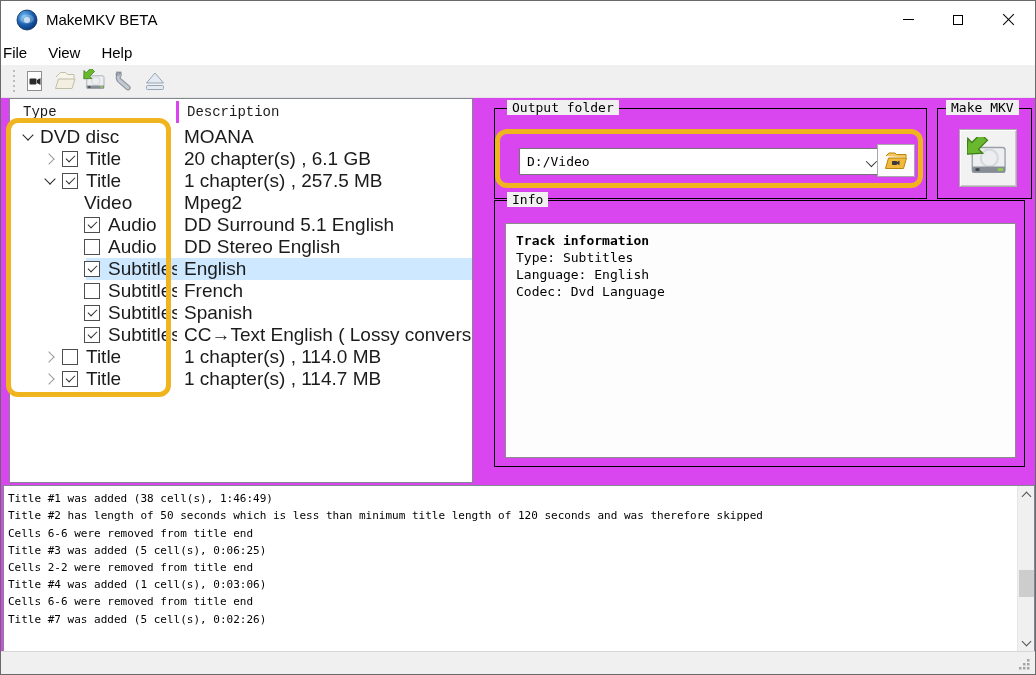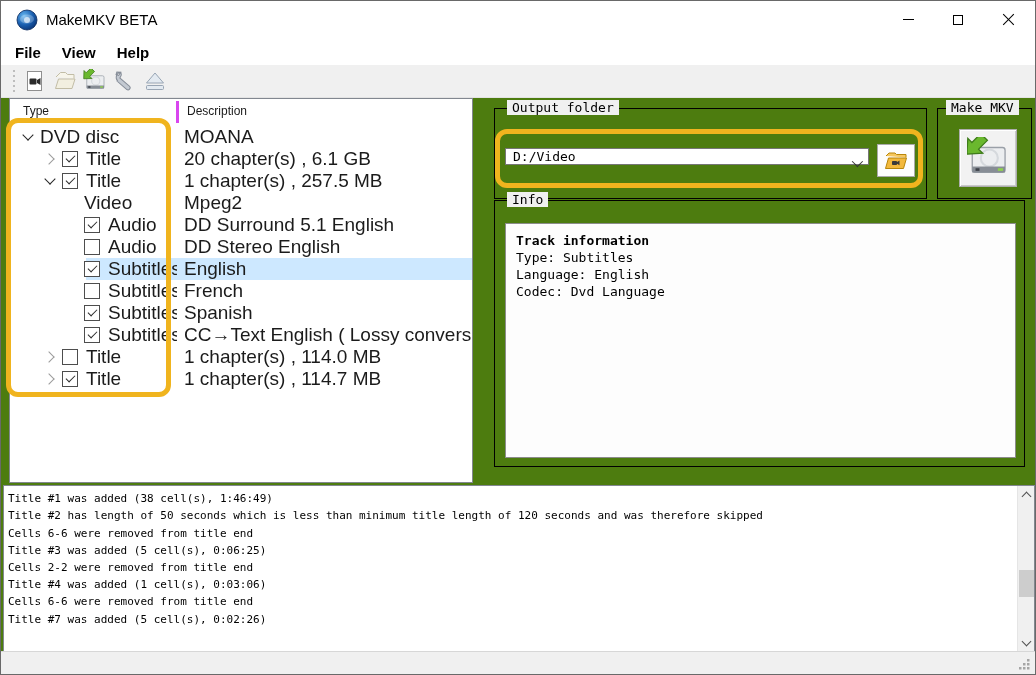--- a/index.html
+++ b/index.html
@@ -1,45 +1,45 @@
 <!DOCTYPE html>
 <html style="--annot: #F0B41E; --sel: #CDE8FF;"><head>
 <meta charset="utf-8">
 <style>
   * { margin:0; padding:0; box-sizing:border-box; }
   html,body { width:1036px; height:675px; background:#f0f0f0; font-family:"Liberation Sans",sans-serif; overflow:hidden; }
-  .window { position:relative; width:1036px; height:675px; border:1px solid #696969; background:#4d7c0f; }
+  .window { position:relative; width:1036px; height:675px; border:1px solid #696969; background:#d946ef; }
 
   
   .titlebar { position:absolute; left:0; top:0; width:100%; height:38px; background:#ffffff; }
   .app-icon { position:absolute; left:15px; top:8px; width:22px; height:22px; }
   .title-text { position:absolute; left:45px; top:10px; font-size:15px; color:#000; }
   .winbtn { position:absolute; top:0; width:46px; height:37px; display:flex; align-items:center; justify-content:center; }
   .btn-min { right:104px; } .btn-max { right:54px; } .btn-close { right:4px; }
   .glyph-min { width:11px; height:0; border-top:1px solid #000; }
   .glyph-max { width:10px; height:10px; border:1px solid #000; }
   .glyph-close { position:relative; width:13px; height:13px; }
   .glyph-close i { position:absolute; left:-1px; top:6px; width:15px; height:1px; background:#000; display:block; }
   .glyph-close i:first-child { transform:rotate(45deg); }
   .glyph-close i:last-child { transform:rotate(-45deg); }
 
   
-  .menubar { position:absolute; left:0; top:38px; width:100%; height:26px; background:#ffffff; display:flex; align-items:center; padding-left:12px; gap:17px;font-weight:bold; }
+  .menubar { position:absolute; left:0; top:38px; width:100%; height:26px; background:#ffffff; display:flex; align-items:center; gap:17px; }
   .menu-item { font-size:15px; color:#000; padding:2px 2px; }
 
   
   .toolbar { position:absolute; left:0; top:64px; width:100%; height:33px; background:#f0f0f0; border-bottom:1px solid #e3e3e3; display:flex; align-items:center; }
   .tb-grip { width:5px; height:22px; margin-left:10px; margin-right:4px;
     background-image:repeating-linear-gradient(#bdbdbd 0 2px, transparent 2px 5px); background-size:2px 100%; background-repeat:no-repeat; background-position:center; }
   .tb-btn { width:29px; height:28px; display:flex; align-items:center; justify-content:center; margin-right:1px; }
   .tb-btn svg { width:24px; height:24px; }
 
   
   .tree-panel { position:absolute; left:8px; top:97px; width:464px; height:385px; background:#ffffff; border:1px solid #828790; }
-  .tree-header { position:relative; height:27px; font-size:12px; color:#1b1b1b; }
+  .tree-header { position:relative; height:27px; font-size:14px; color:#1b1b1b;font-family:Liberation Mono, monospace; }
   .th-type { position:absolute; left:13px; top:5px; }
   .th-desc { position:absolute; left:166px; top:5px; border-left:3px solid #d946ef; padding-left:8px; height:22px; top:2px; padding-top:3px; }
   .tree-body { position:relative; }
   .trow { position:relative; height:22px; display:flex; font-size:19px; color:#1b1b1b; }
   .trow.selected { background:linear-gradient(to right, transparent 76px, var(--sel) 76px); }
   .tcell.type { width:167px; display:flex; align-items:center; overflow:hidden; flex:none; }
   .tcell.desc { flex:1; padding-left:7px; display:flex; align-items:center; white-space:nowrap; overflow:hidden; }
   .trow .type.lv0 { padding-left:8px; } .trow .type.lv1 { padding-left:30px; } .trow .type.lv2 { padding-left:52px; }
   .expander { width:22px; height:22px; position:relative; flex:none; display:inline-block; }
   .expander.expanded::after, .expander.collapsed::after { content:""; position:absolute; width:7px; height:7px; border-right:1.6px solid; border-bottom:1.6px solid; }
@@ -50,21 +50,21 @@
   .tlabel { white-space:nowrap; }
 
   
   .groupbox { position:absolute; border:1px solid #000000;text-decoration:underline; }
   .gb-output { left:493px; top:107px; width:433px; height:91px; }
   .gb-make { left:936px; top:107px; width:95px; height:91px; }
   .gb-info { left:493px; top:199px; width:531px; height:267px; }
   .gb-label { position:absolute; top:-9px; left:12px; background:#f0f0f0; padding:0 5px; font-family:"DejaVu Sans Mono",monospace; font-size:13px; color:#000; white-space:nowrap; }
   .gb-make .gb-label { left:8px; }
 
-  .combo { position:absolute; left:10px; top:39px; width:364px; height:17px; background:#fff; border:1px solid #767676; display:flex; align-items:center; font-family:"DejaVu Sans Mono",monospace; font-size:13px; padding-left:7px; color:#000; }
+  .combo { position:absolute; left:24px; top:39px; width:364px; height:27px; background:#fff; border:1px solid #767676; display:flex; align-items:center; font-family:"DejaVu Sans Mono",monospace; font-size:13px; padding-left:7px; color:#000; }
   .combo-arrow { position:absolute; right:8px; top:10px; width:8px; height:8px; border-right:1.4px solid #333; border-bottom:1.4px solid #333; transform:rotate(45deg) translateY(-2px); }
   .browse-btn { position:absolute; left:382px; top:35px; width:38px; height:33px; background:#fdfdfd; border:1px solid #a9a9a9; display:flex; align-items:center; justify-content:center; }
   .browse-btn svg { width:24px; height:20px; }
 
   .makemkv-btn { position:absolute; left:21px; top:20px; width:58px; height:58px; background:#f2f2f2; border:1px solid #adadad; box-shadow:inset 1px 1px 0 #ffffff, inset -1px -1px 0 #c9c9c9; display:flex; align-items:center; justify-content:center; }
   .makemkv-btn svg { width:42px; height:42px; }
 
   .info-box { position:absolute; left:10px; top:22px; width:511px; height:235px; background:#fdfdfd; border:1px solid #8c8c8c; padding:8px 10px; font-family:"DejaVu Sans Mono",monospace; font-size:13px; line-height:17px; color:#000; }
   .info-title { font-weight:bold; }
 

